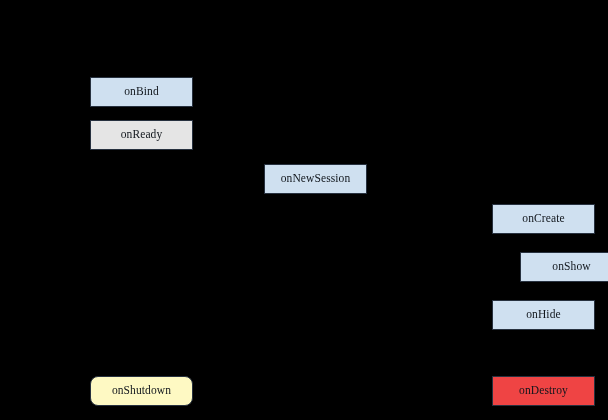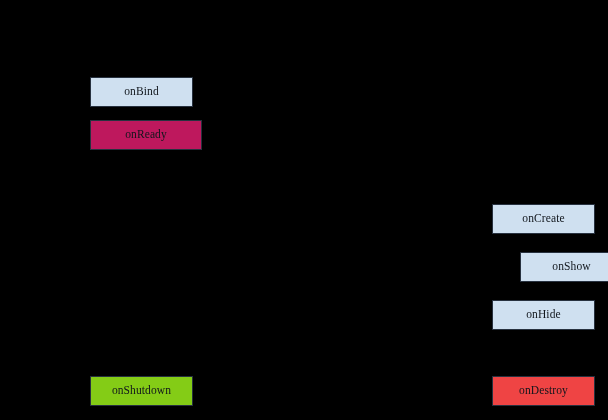--- a/index.html
+++ b/index.html
@@ -42,38 +42,41 @@
 </style>
 </head>
 <body style="background: rgb(0, 0, 0);">
 
 <div id="diagram-canvas" style="width: 608px; height: 420px; background: rgb(0, 0, 0);">
 
   <div class="node" style="left: 90px; top: 77px; width: 103px; height: 30px; background: rgb(207, 224, 240); border-color: rgb(39, 49, 63); color: rgb(17, 22, 28);">
     <span class="node-label">onBind</span>
   </div>
 
-  <div class="node" style="left: 90px; top: 120px; width: 112px; height: 30px; background: #be185d; border-color: rgb(39, 49, 63); color: rgb(17, 22, 28);">
+  <div class="node" style="left: 90px; top: 120px; width: 103px; height: 30px; background: #e5e5e5; border-color: rgb(39, 49, 63); color: rgb(17, 22, 28);">
     <span class="node-label">onReady</span>
   </div>
 
+  <div class="node" style="left: 264px; top: 164px; width: 103px; height: 30px; background: rgb(207, 224, 240); border-color: rgb(39, 49, 63); color: rgb(17, 22, 28);">
+    <span class="node-label">onNewSession</span>
+  </div>
 
   <div class="node" style="left: 492px; top: 204px; width: 103px; height: 30px; background: rgb(207, 224, 240); border-color: rgb(39, 49, 63); color: rgb(17, 22, 28);">
     <span class="node-label">onCreate</span>
   </div>
 
   <div class="node" style="left: 492px; top: 252px; width: 103px; height: 30px; background: rgb(207, 224, 240); border-color: rgb(39, 49, 63); color: rgb(17, 22, 28); margin-left: 28px;">
     <span class="node-label">onShow</span>
   </div>
 
   <div class="node" style="left: 492px; top: 300px; width: 103px; height: 30px; background: rgb(207, 224, 240); border-color: rgb(39, 49, 63); color: rgb(17, 22, 28); text-align: right;">
     <span class="node-label">onHide</span>
   </div>
 
-  <div class="node" style="left: 90px; top: 376px; width: 103px; height: 30px; background: #84cc16; border-color: rgb(39, 49, 63); color: rgb(17, 22, 28);">
+  <div class="node" style="left: 90px; top: 376px; width: 103px; height: 30px; background: #fef9c3; border-color: rgb(39, 49, 63); color: rgb(17, 22, 28); border-radius: 8px;">
     <span class="node-label">onShutdown</span>
   </div>
 
   <div class="node" style="left: 492px; top: 376px; width: 103px; height: 30px; background: #ef4444; border-color: rgb(39, 49, 63); color: rgb(17, 22, 28);">
     <span class="node-label">onDestroy</span>
   </div>
 
 </div>
 
 </body></html>

